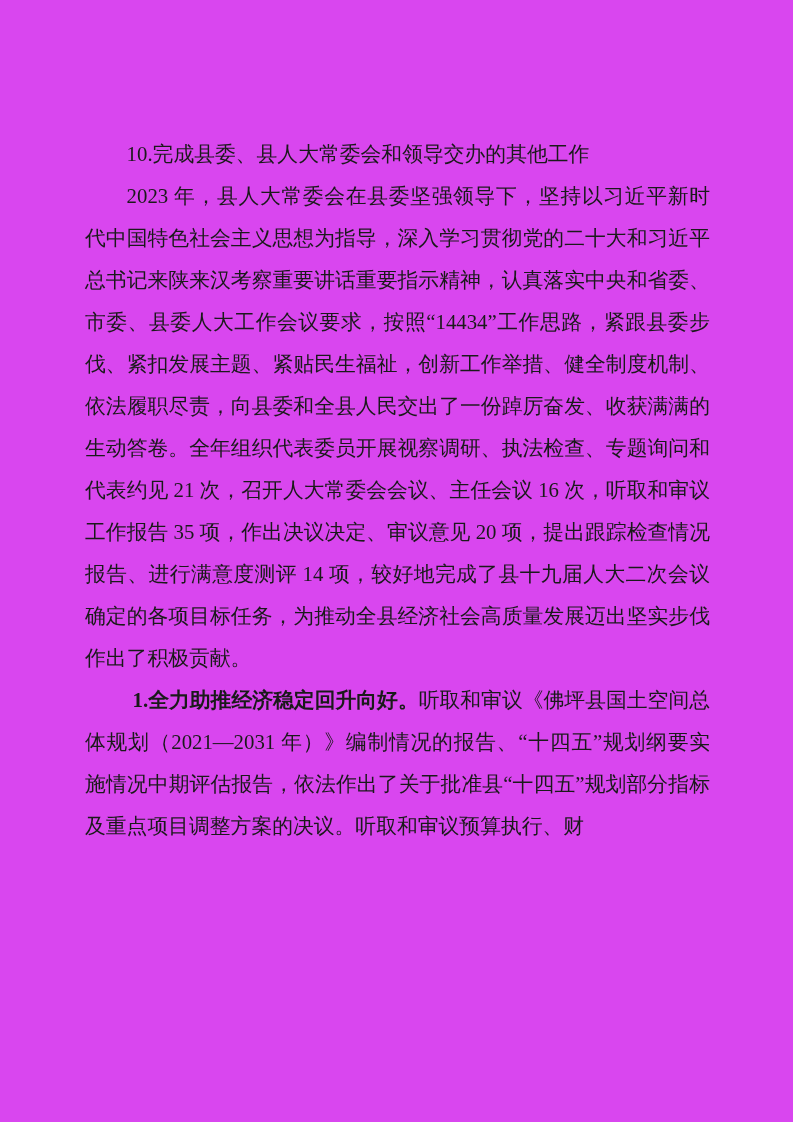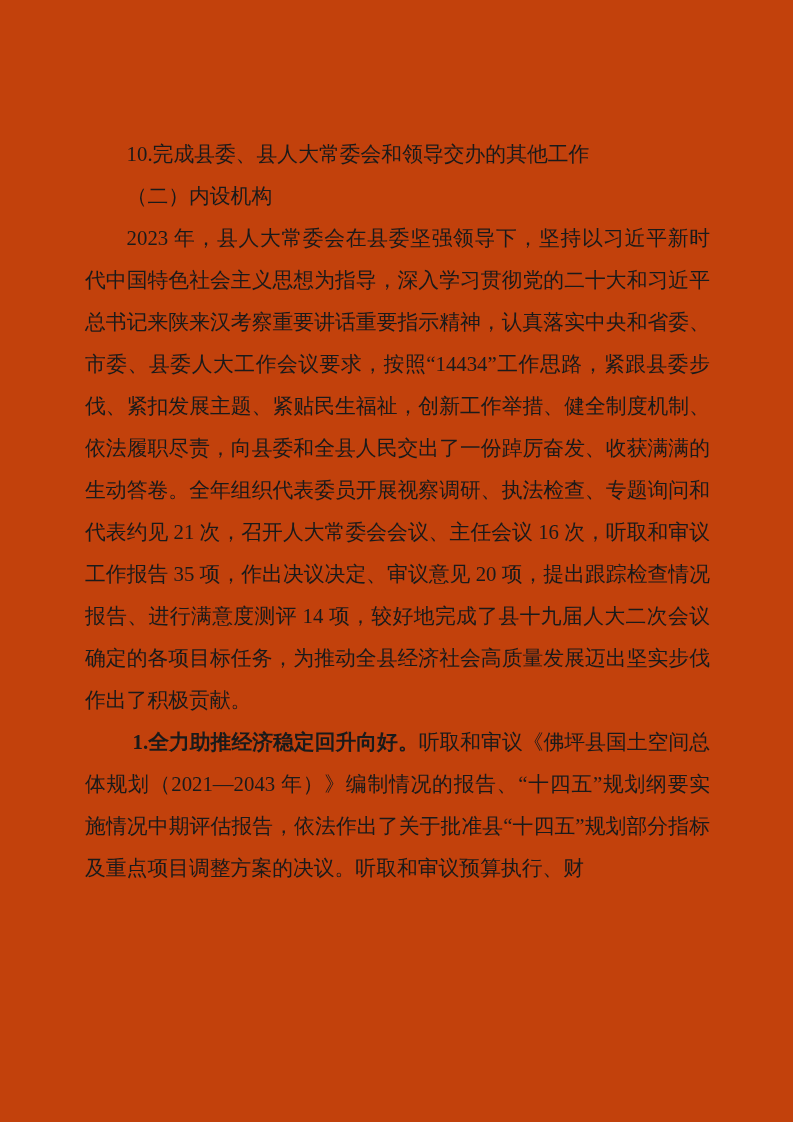--- a/index.html
+++ b/index.html
@@ -9,21 +9,21 @@
   }
   body {
     width: 793px;
     height: 1122px;
     font-family: "Liberation Serif", "DejaVu Serif", serif;
   }
   .sheet {
     position: relative;
     width: 793px;
     height: 1122px;
-    background: #c2410c;
+    background: #d946ef;
     box-sizing: border-box;
     padding: 133px 83px 0 85px;
     overflow: hidden;
   }
   .para {
     margin: 0;
     font-size: 20.8px;
     line-height: 42px;
     color: #1a1a1a;
     text-align: justify;
@@ -34,16 +34,15 @@
   .para .lead {
     font-weight: 700;
     margin-left: 6px;
   }
 </style>
 </head>
 <body>
 
 <div class="sheet">
   <p class="para">10.完成县委、县人大常委会和领导交办的其他工作</p>
-  <p class="para">（二）内设机构</p>
   <p class="para">2023 年，县人大常委会在县委坚强领导下，坚持以习近平新时代中国特色社会主义思想为指导，深入学习贯彻党的二十大和习近平总书记来陕来汉考察重要讲话重要指示精神，认真落实中央和省委、市委、县委人大工作会议要求，按照“14434”工作思路，紧跟县委步伐、紧扣发展主题、紧贴民生福祉，创新工作举措、健全制度机制、依法履职尽责，向县委和全县人民交出了一份踔厉奋发、收获满满的生动答卷。全年组织代表委员开展视察调研、执法检查、专题询问和代表约见 21 次，召开人大常委会会议、主任会议 16 次，听取和审议工作报告 35 项，作出决议决定、审议意见 20 项，提出跟踪检查情况报告、进行满意度测评 14 项，较好地完成了县十九届人大二次会议确定的各项目标任务，为推动全县经济社会高质量发展迈出坚实步伐作出了积极贡献。</p>
-  <p class="para"><span class="lead">1.全力助推经济稳定回升向好。</span><span>听取和审议《佛坪县国土空间总体规划（2021—2043 年）》编制情况的报告、“十四五”规划纲要实施情况中期评估报告，依法作出了关于批准县“十四五”规划部分指标及重点项目调整方案的决议。听取和审议预算执行、财</span></p>
+  <p class="para"><span class="lead">1.全力助推经济稳定回升向好。</span><span>听取和审议《佛坪县国土空间总体规划（2021—2031 年）》编制情况的报告、“十四五”规划纲要实施情况中期评估报告，依法作出了关于批准县“十四五”规划部分指标及重点项目调整方案的决议。听取和审议预算执行、财</span></p>
 </div>
 
 </body></html>

